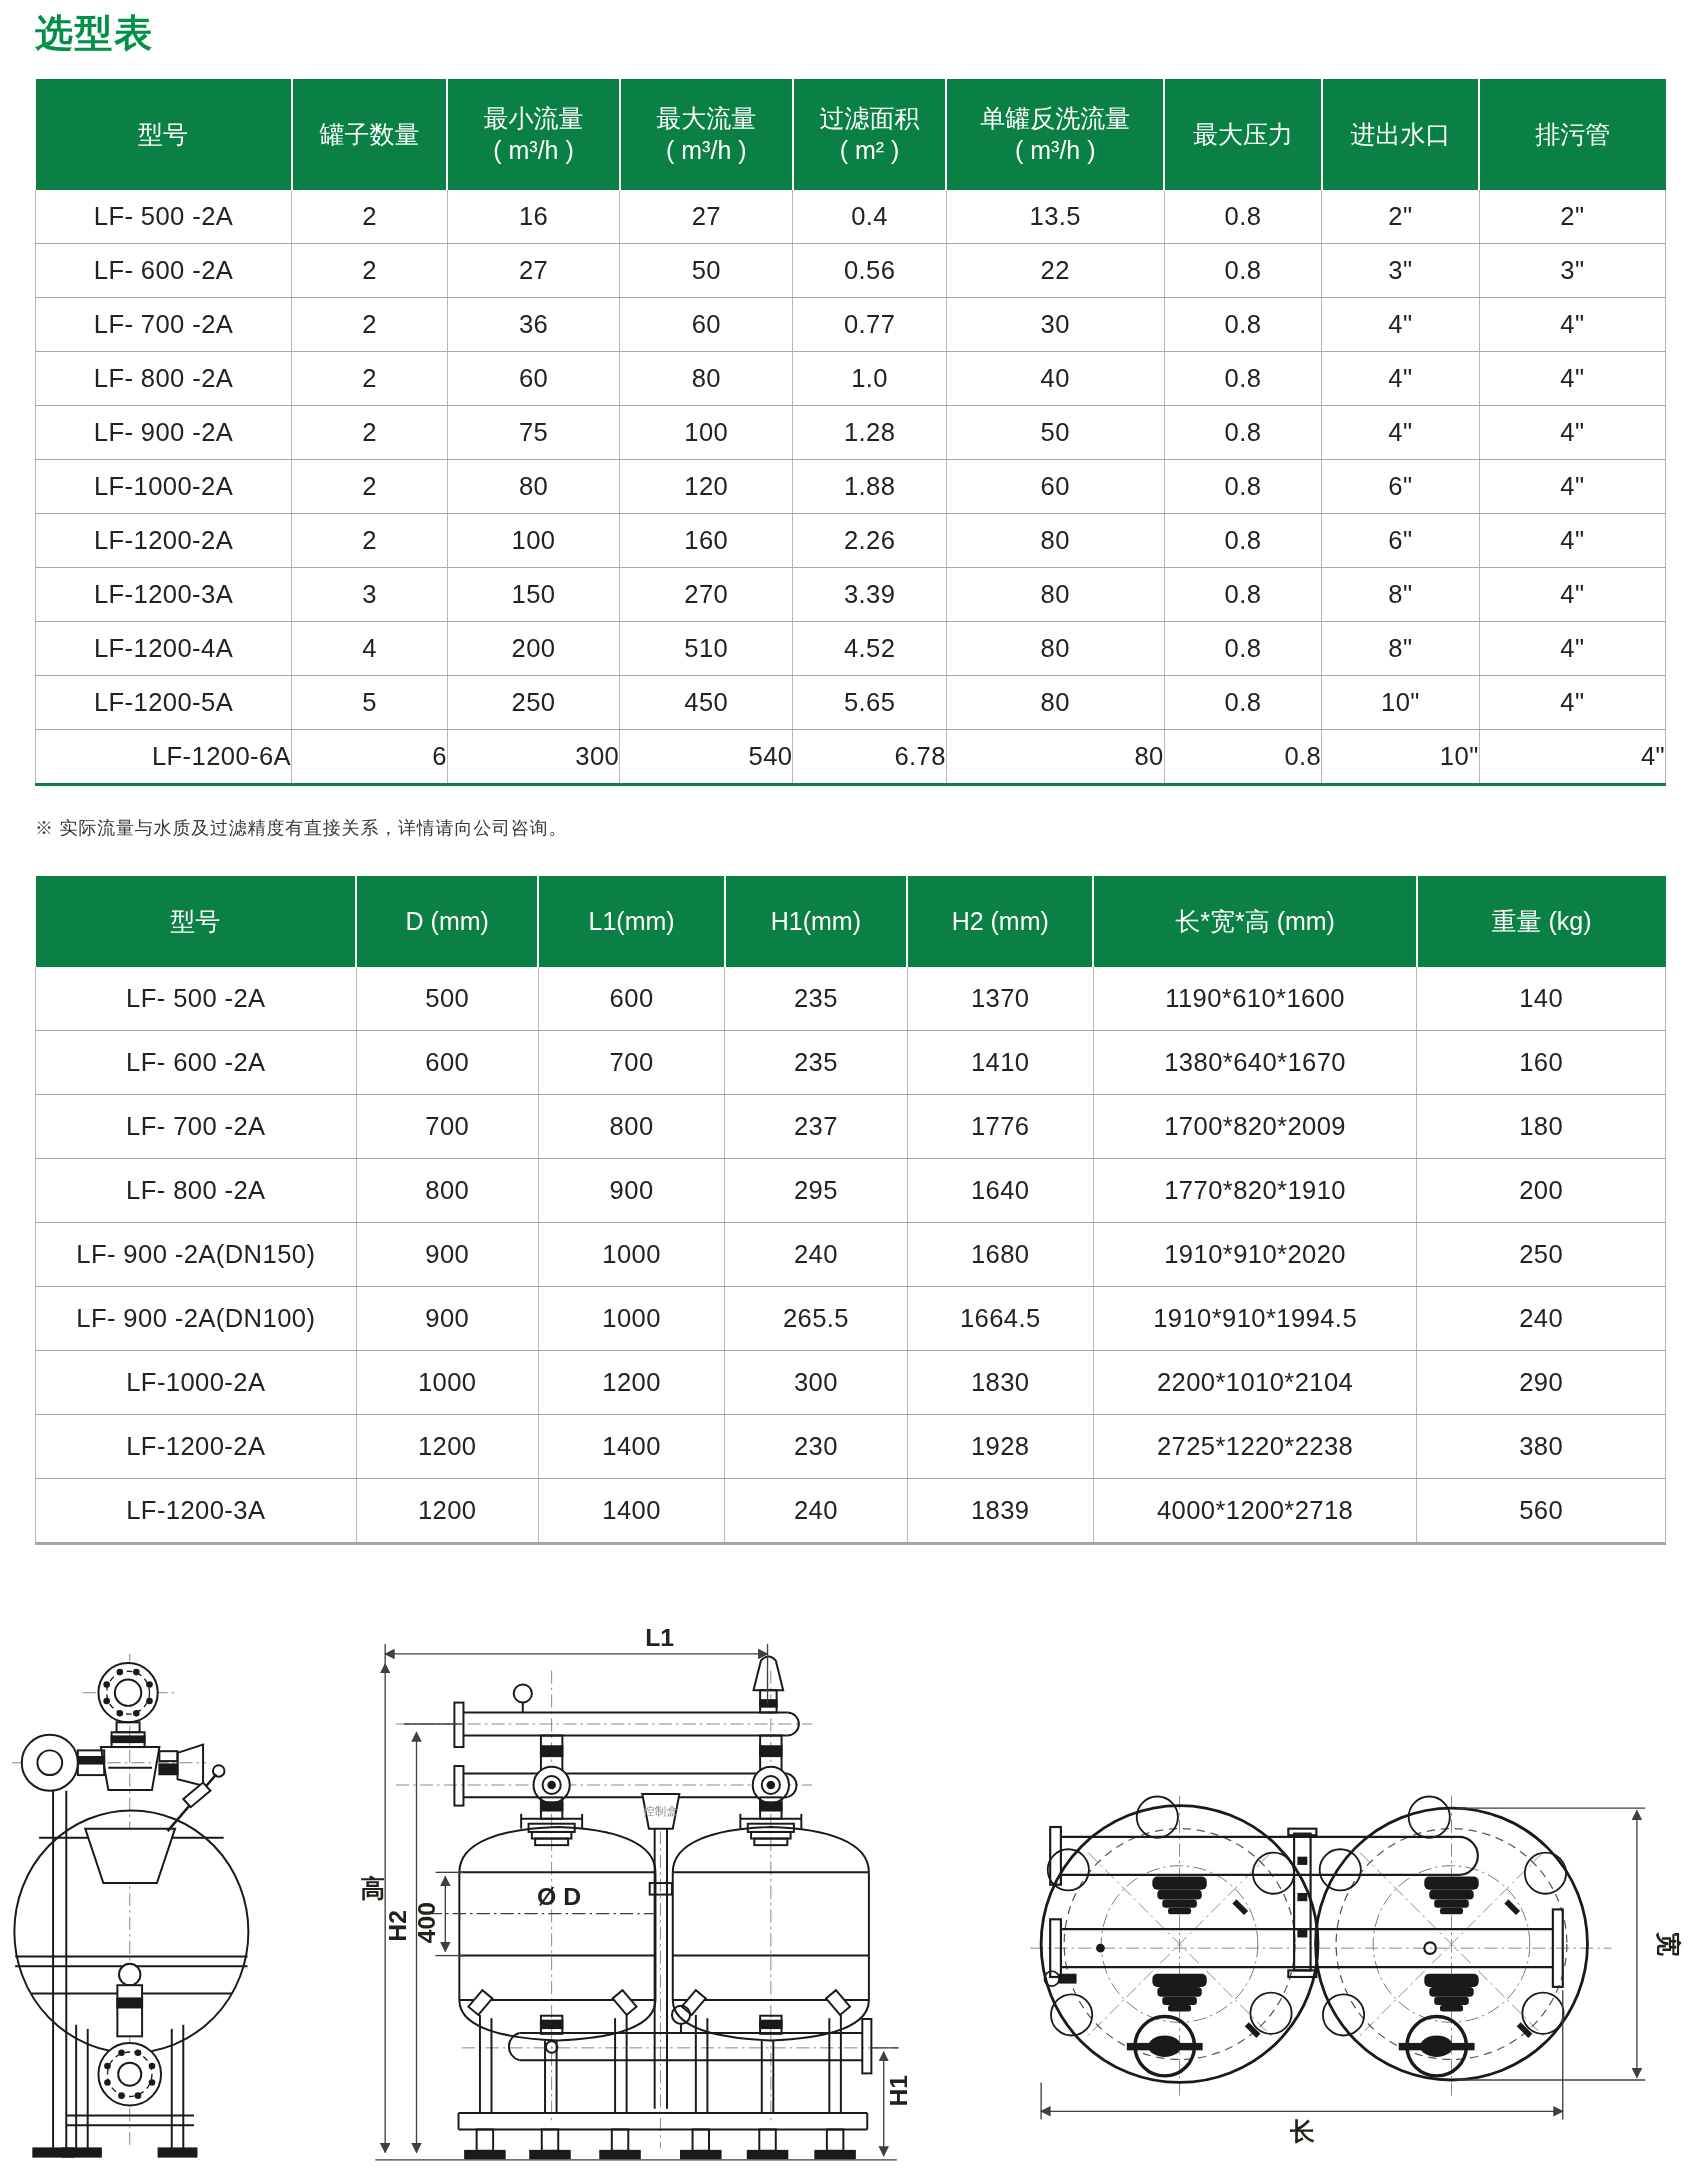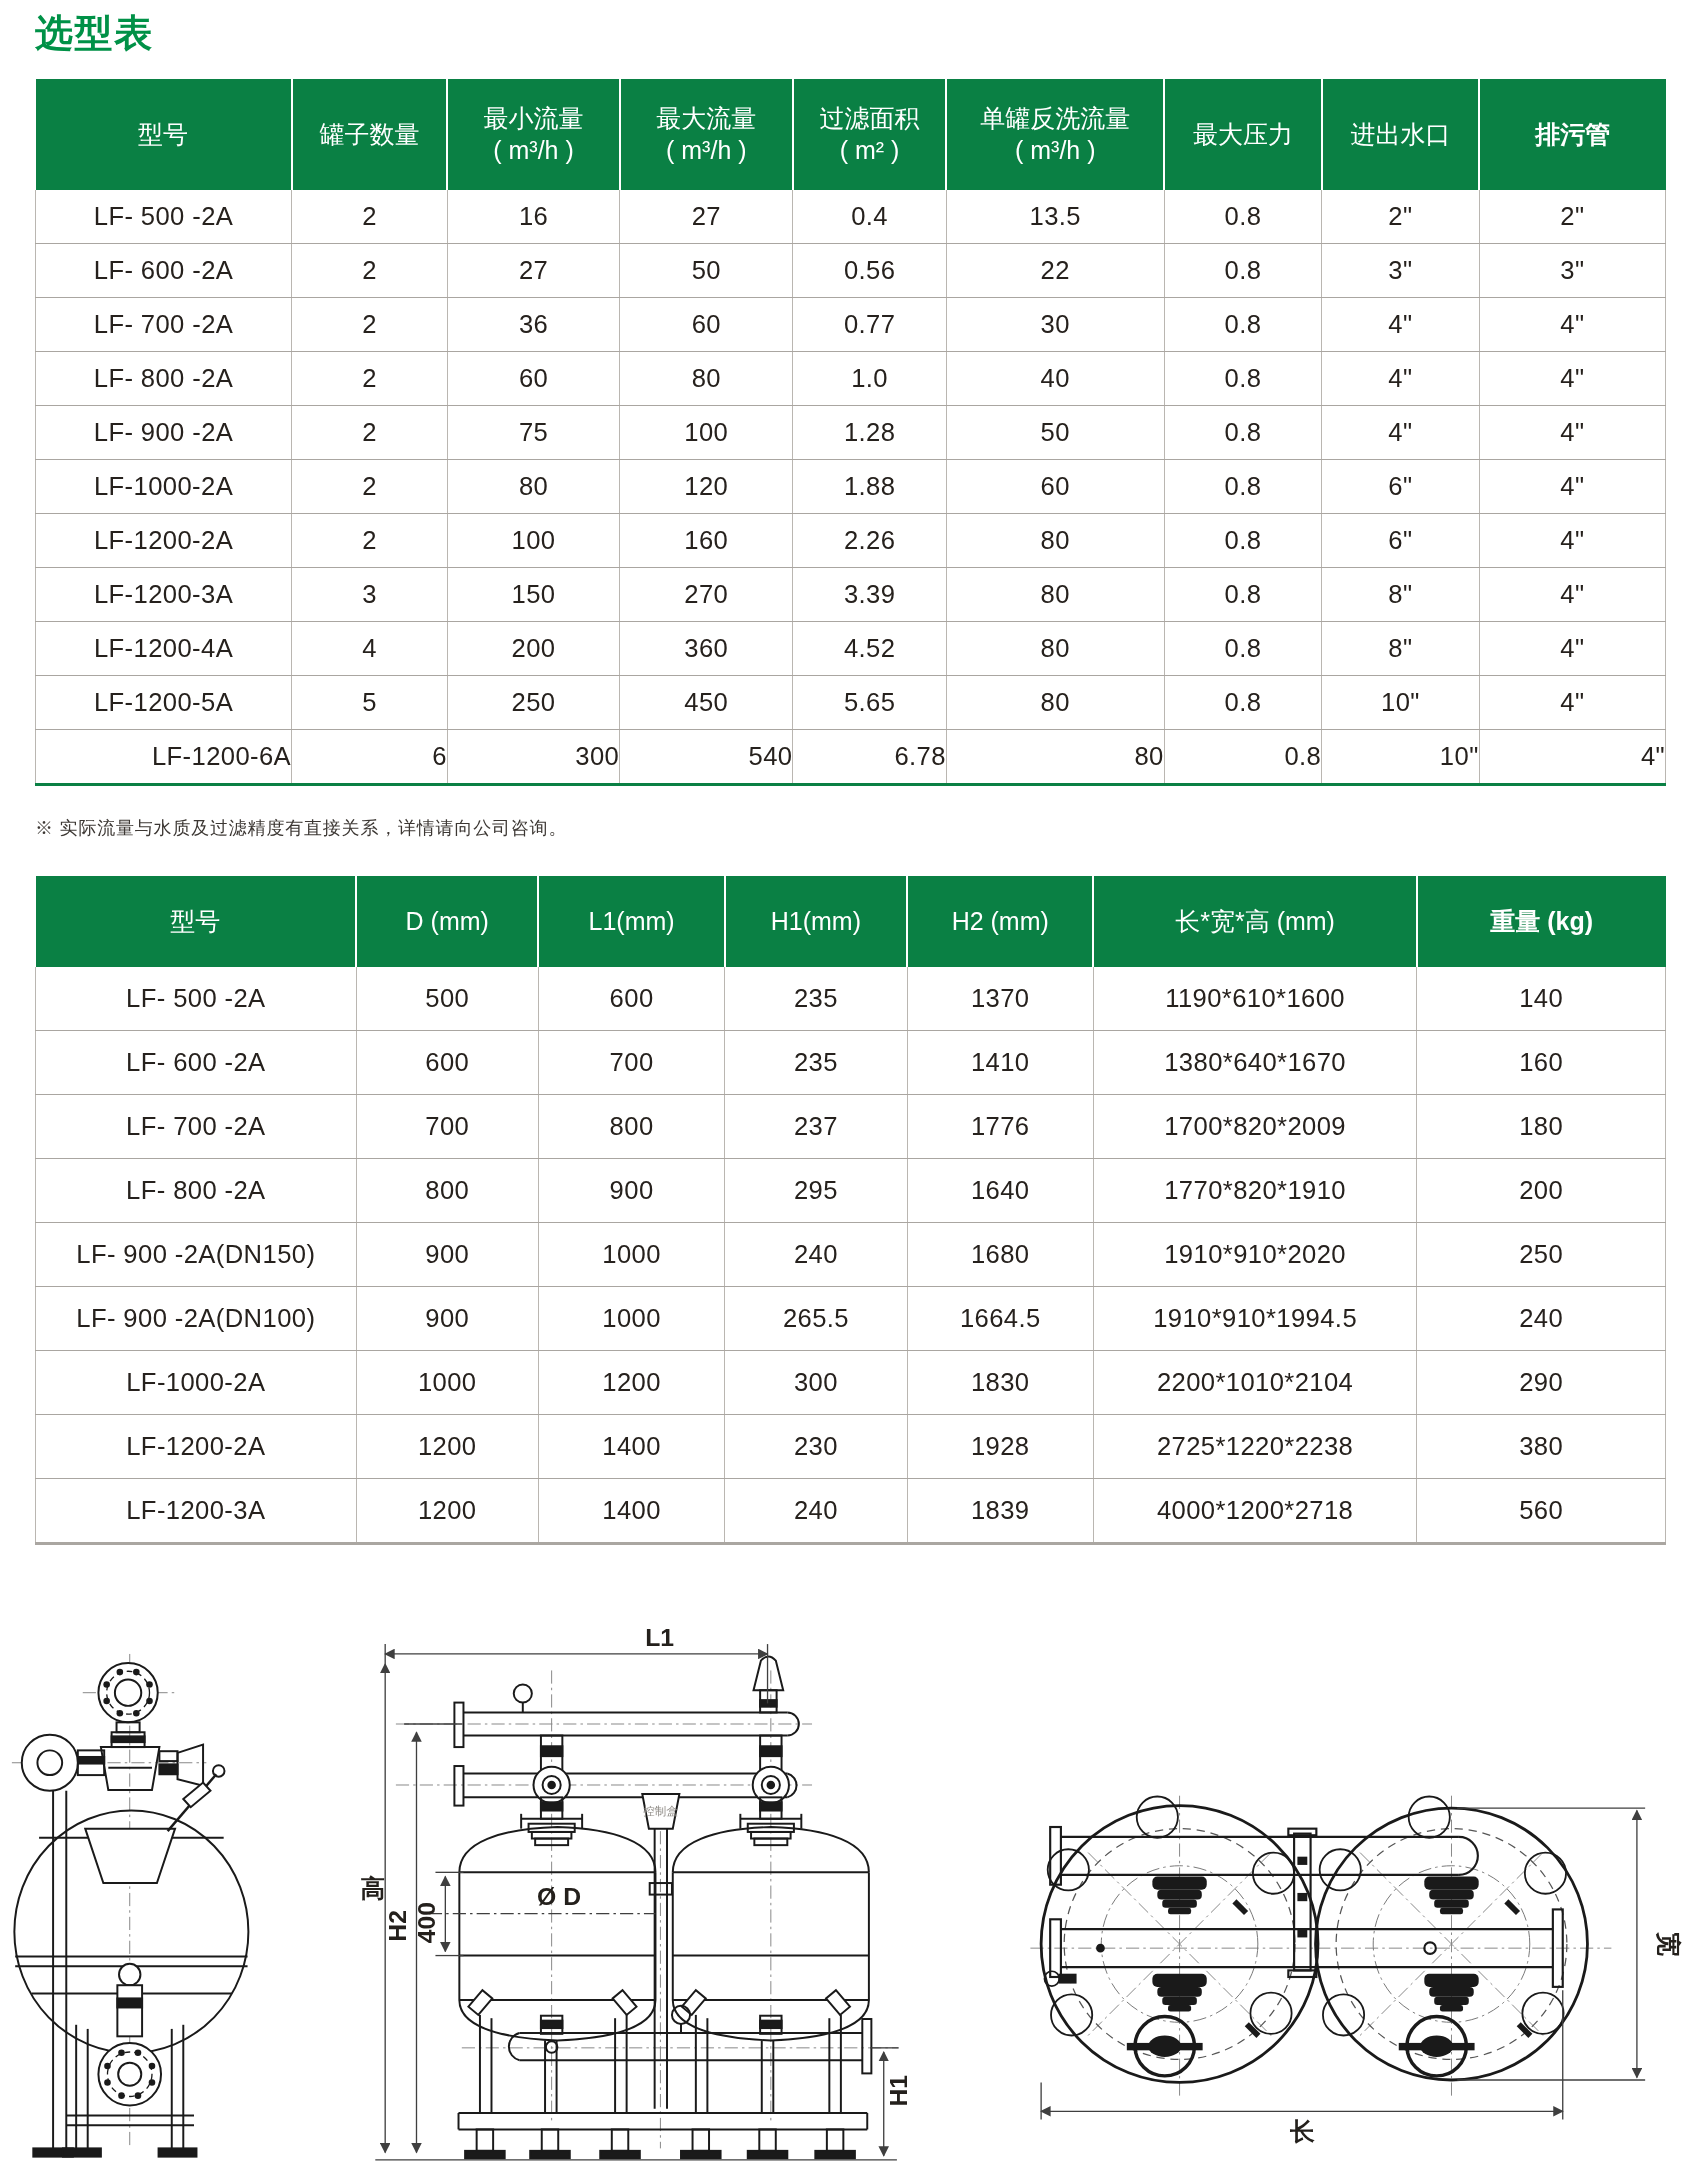--- a/index.html
+++ b/index.html
@@ -22,21 +22,21 @@
     color:var(--title);letter-spacing:1.6px;
   }
   table{border-collapse:collapse;table-layout:fixed;width:100%;}
   .t1{margin-top:24px;}
   .t2{margin-top:15px;}
   thead th{
     background:var(--accent);color:#fff;font-weight:normal;
     font-size:25px;line-height:32px;text-align:center;vertical-align:middle;
     white-space:pre-line;border-right:2.5px solid #fff;padding:0;
   }
-  thead th:last-child{border-right:none;font-weight:bold;}
+  thead th:last-child{border-right:none;}
   .t1 thead th{height:111px;}
   .t2 thead th{height:91px;}
   tbody td{
     text-align:center;vertical-align:middle;font-size:25.6px;color:var(--ink);
     border-right:1.6px solid var(--grid-light);border-bottom:1.6px solid var(--grid);
     padding:0;letter-spacing:0.4px;
   }
   tbody td:first-child{border-left:1.6px solid var(--grid-light);}
   tbody td:last-child{border-right:1.6px solid var(--grid-light);}
   .t1 tbody td{height:53px;}
@@ -172,21 +172,21 @@
             <td>3.39</td>
             <td>80</td>
             <td>0.8</td>
             <td>8"</td>
             <td>4"</td>
           </tr>
           <tr>
             <td>LF-1200-4A</td>
             <td>4</td>
             <td>200</td>
-            <td>360</td>
+            <td>510</td>
             <td>4.52</td>
             <td>80</td>
             <td>0.8</td>
             <td>8"</td>
             <td>4"</td>
           </tr>
           <tr>
             <td>LF-1200-5A</td>
             <td>5</td>
             <td>250</td>

